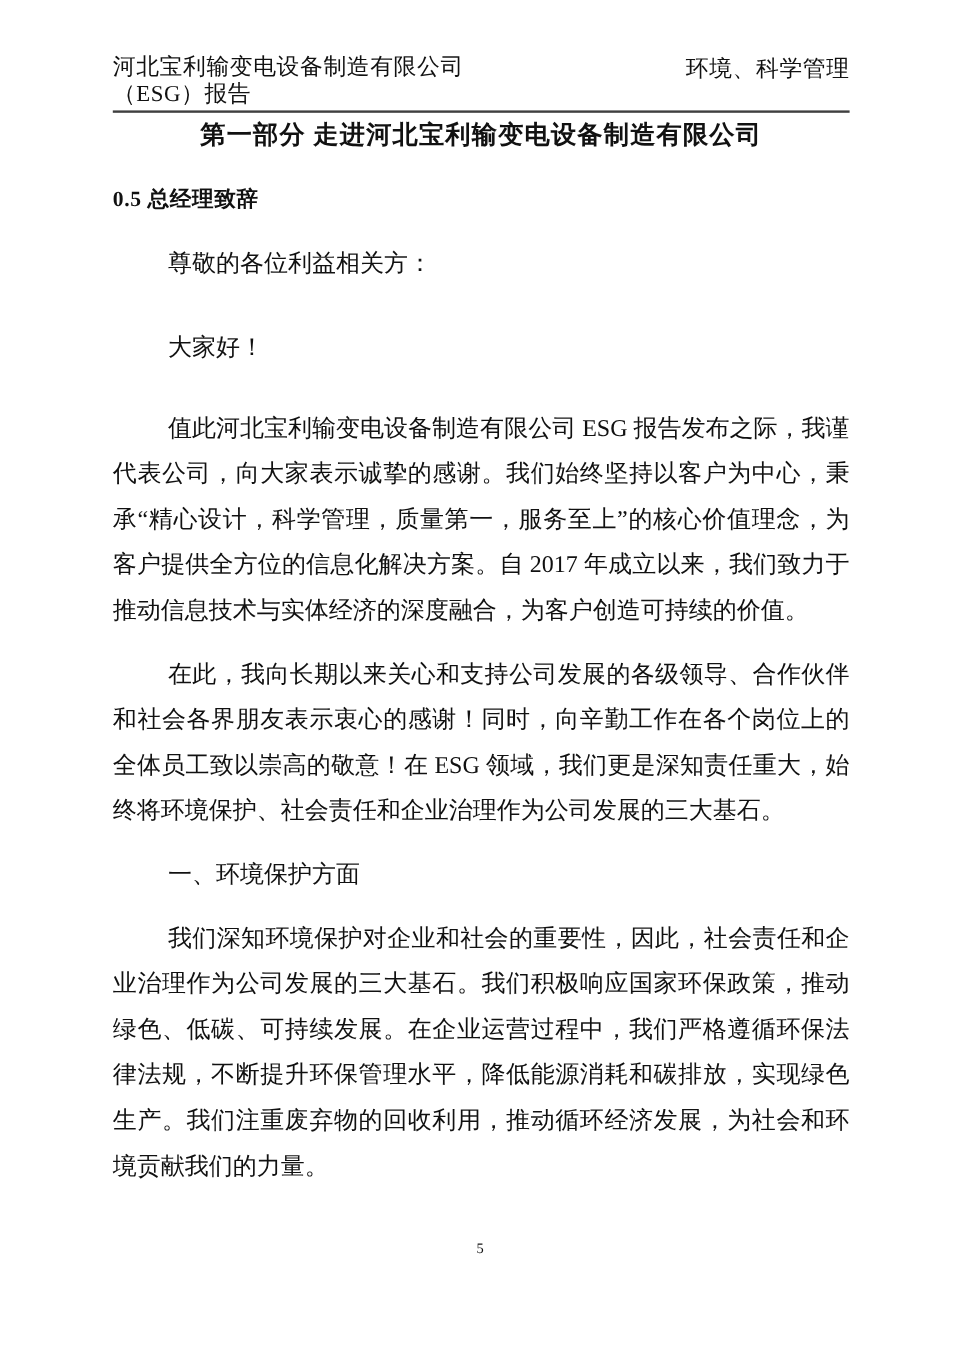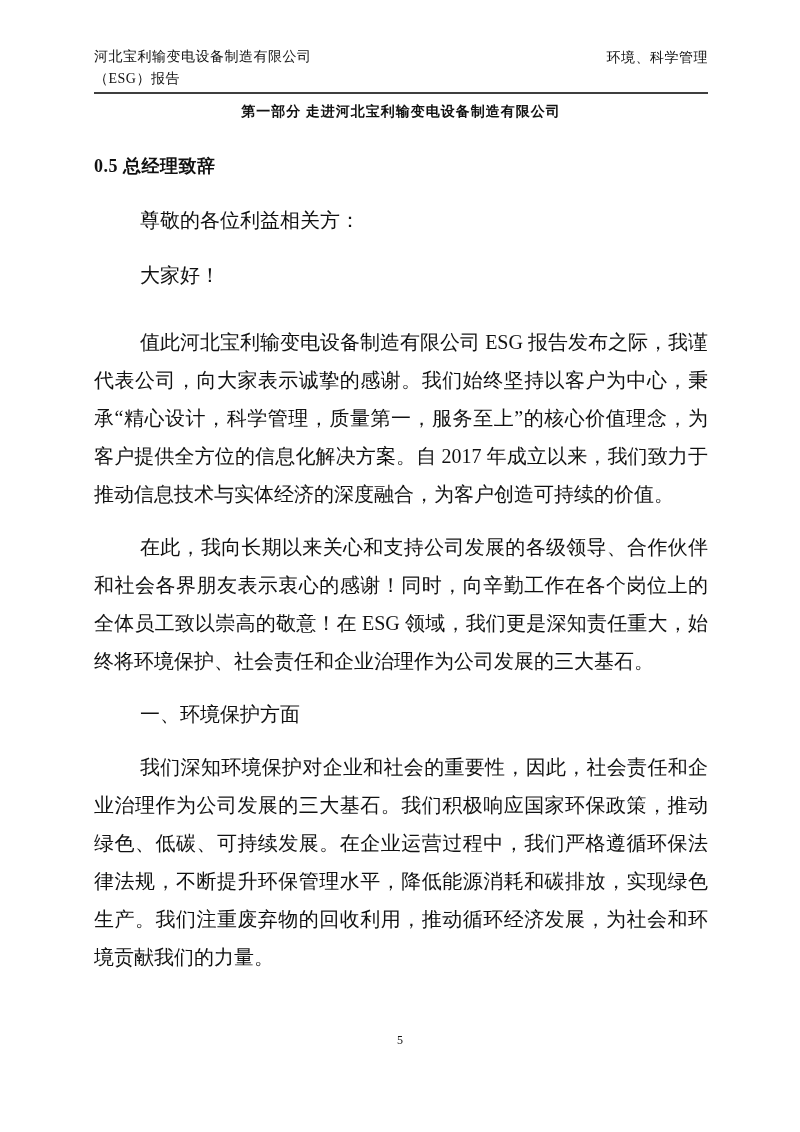--- a/index.html
+++ b/index.html
@@ -13,57 +13,57 @@
     padding: 46px 92px 0 94px;
     font-family: "Liberation Serif", "DejaVu Serif", serif;
     color: #111111;
     overflow: hidden;
   }
   
   .hdr {
     display: flex;
     justify-content: space-between;
     align-items: flex-start;
-    font-size: 14px;
+    font-size: 19px;
     line-height: 22px;
     letter-spacing: 0.5px;
   }
   .hdr-left div { white-space: nowrap; }
   .hdr-right { white-space: nowrap; padding-top: 1px; }
   .hdr-rule {
     border: none;
     border-top: 2.5px solid #3f3f3f;
     margin: 2px 0 0 0;
   }
   
   .part-title {
     margin: 3px 0 0 0;
     text-align: center;
-    font-size: 14px;
+    font-size: 21px;
     font-weight: bold;
     line-height: 30px;
     letter-spacing: 1px;
   }
   .sec-heading {
     margin: 26px 0 0 0;
     font-size: 18px;
     font-weight: bold;
     line-height: 26px;
     letter-spacing: 0.5px;
   }
   
   .body-text p {
     margin: 0 0 15px 0;
     font-size: 20px;
     line-height: 38px;
     text-align: justify;
     text-justify: inter-ideograph;
     text-indent: 2.3em;
   }
-  .body-text p.salutation { margin-top: 22px; margin-bottom: 17px; }
+  .body-text p.salutation { margin-top: 22px; margin-bottom: 32px; }
   .body-text p.greeting   { margin-bottom: 29px; }
   
   .page-number {
     position: absolute;
     left: 0;
     right: 0;
     bottom: 84px;
     text-align: center;
     font-size: 12px;
     color: #111111;

